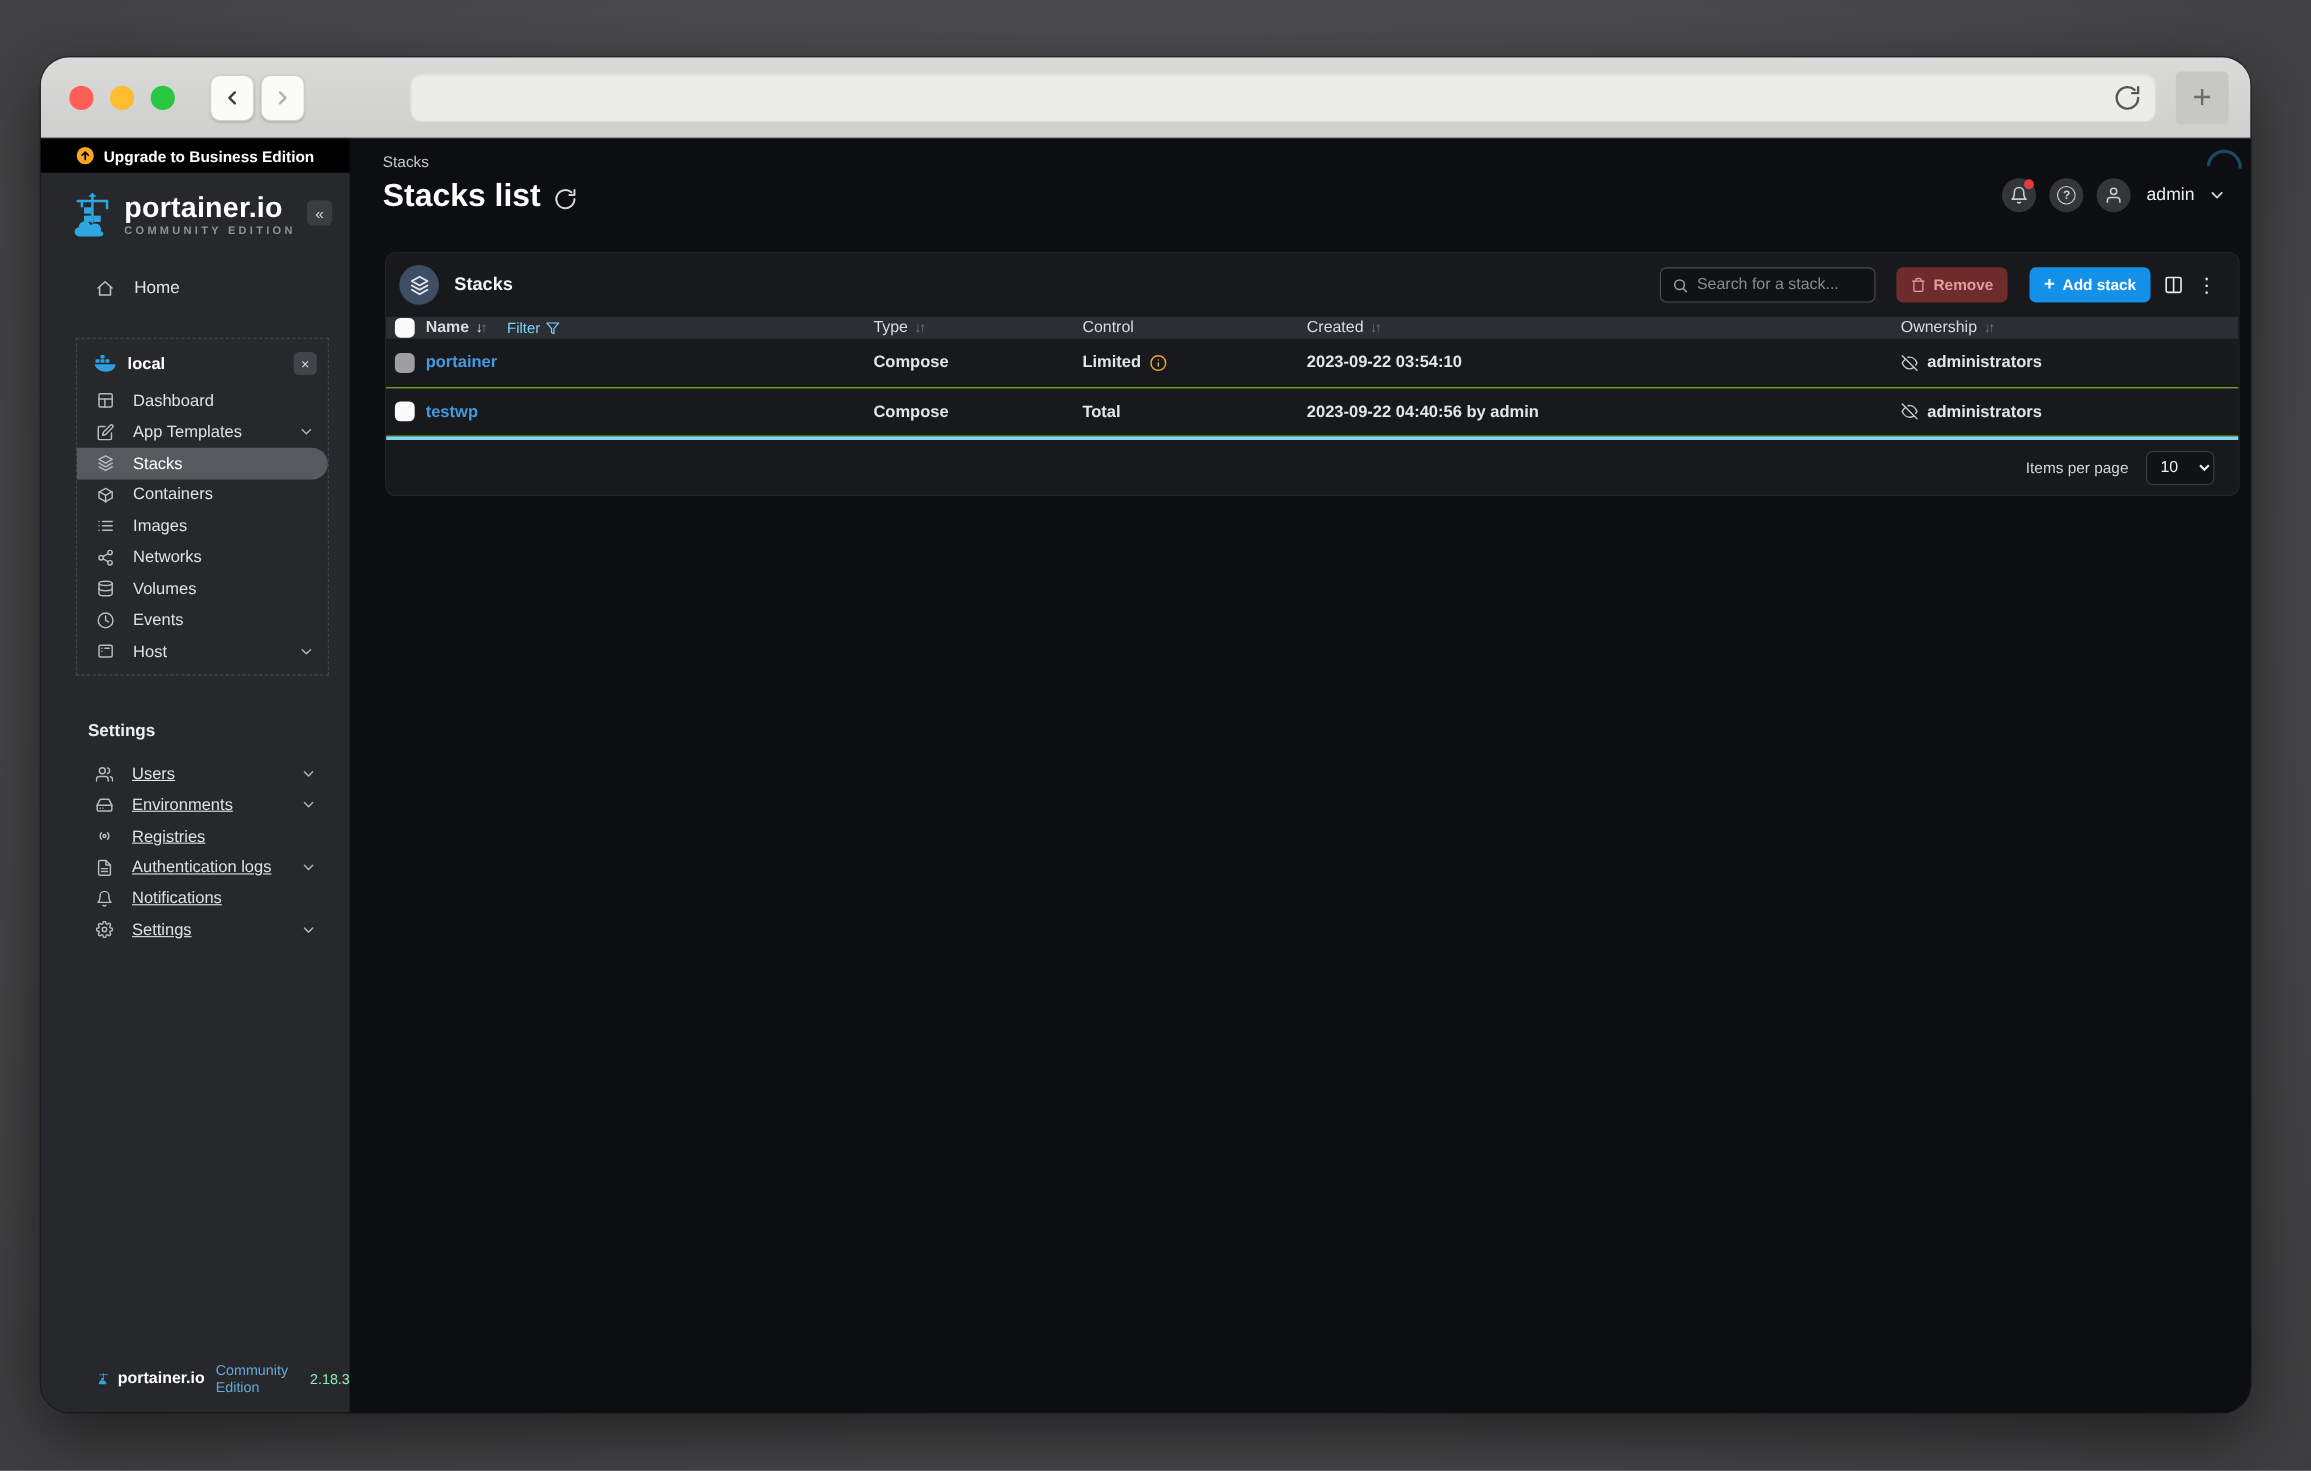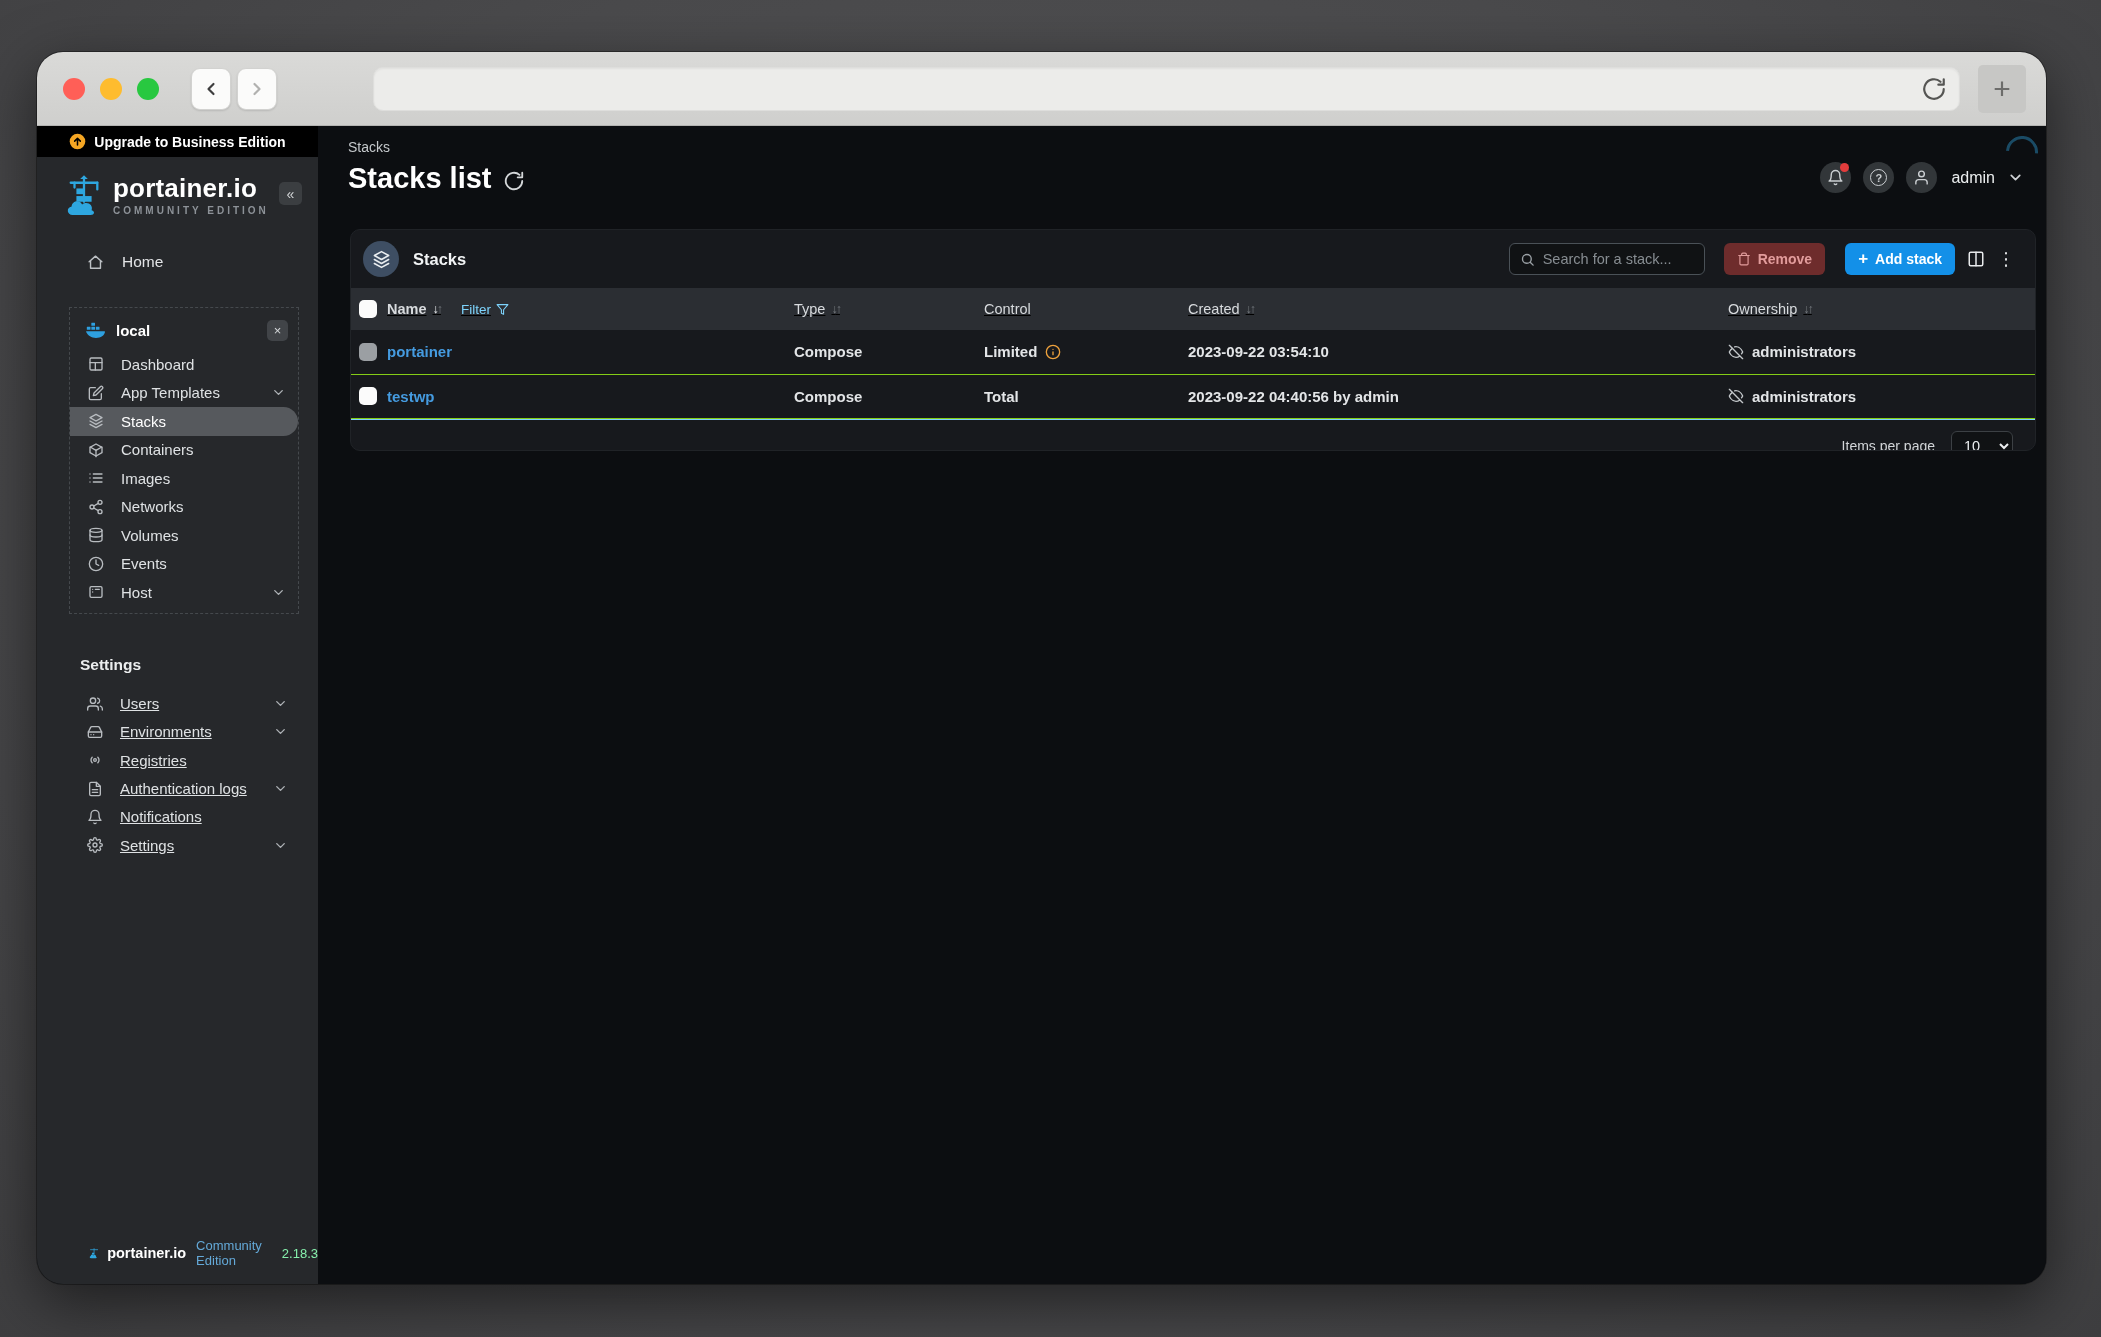--- a/index.html
+++ b/index.html
@@ -121,36 +121,36 @@
   .btn-remove { background:#6e2c2c; color:#e29c9c; margin-left:19px; }
   .btn-remove svg { width:14px; height:14px; }
   .btn-add { background:#1390e8; color:#fff; margin-left:20px; }
   .btn-add .plus { font-size:17px; font-weight:600; line-height:1; margin-top:-1px; }
   .icon-btn { background:none; border:none; color:#e8eaec; cursor:pointer; display:flex; align-items:center;
     justify-content:center; width:30px; height:30px; }
   .icon-btn svg { width:18px; height:18px; }
   .kebab { font-size:18px; letter-spacing:0; color:#e8eaec; }
   .tbl-row { display:grid; grid-template-columns:28px 407px 190px 204px 540px 1fr;
     align-items:center; padding-left:8px; }
-  .tbl-head { background:#2b2e33; height:42px;text-decoration:underline; }
+  .tbl-head { background:#2b2e33; height:20px; }
   .th { color:#d8dbde; font-size:14.5px; display:flex; align-items:center; gap:6px; }
   .th .name-lb { font-weight:700; }
   .sort { font-size:12.5px; letter-spacing:-2px; }
   .sort .on { color:#e8eaec; } .sort .off { color:#73777c; }
   .filter-lb { color:#7dd3fc; font-size:13.5px; margin-left:14px; display:flex; align-items:center; gap:5px; }
   .filter-lb svg { width:13px; height:13px; }
   .data-row { height:44.5px; border-bottom:1px solid #84cc16;font-weight:bold; }
   .data-row:last-of-type { border-bottom:none; }
   .cell { color:#e3e5e7; font-size:15px; display:flex; align-items:center; gap:8px; }
   .cb { width:18px; height:18px; border-radius:5px; background:#fbfbfb; cursor:pointer; }
   .cb.dim { background:#9b9fa3; }
   a.stack-link { color:#459be0; font-size:15px; text-decoration:none; cursor:pointer; }
   .warn-ic { width:16px; height:16px; color:#efa23d; }
   .eyeoff-ic { width:16px; height:16px; color:#c3c7ca; }
-  .tbl-footer { height:53px; border-top:1px solid #7dd3fc; display:flex; align-items:center;
+  .tbl-footer { height:53px; border-top:3px solid #7dd3fc; display:flex; align-items:center;
     justify-content:flex-end; padding-right:22px; gap:16px; }
   .ipp-label { color:#d2d5d8; font-size:14px; }
   .ipp-select { width:62px; height:31px; background:#101214; color:#eceef0; border:1px solid #3c4044;
     border-radius:6px; font-size:14.5px; padding:0 8px; outline:none;
     font-family:"Liberation Sans","DejaVu Sans",sans-serif; }
 </style>
 </head>
 <body>
 
 <div class="window">

